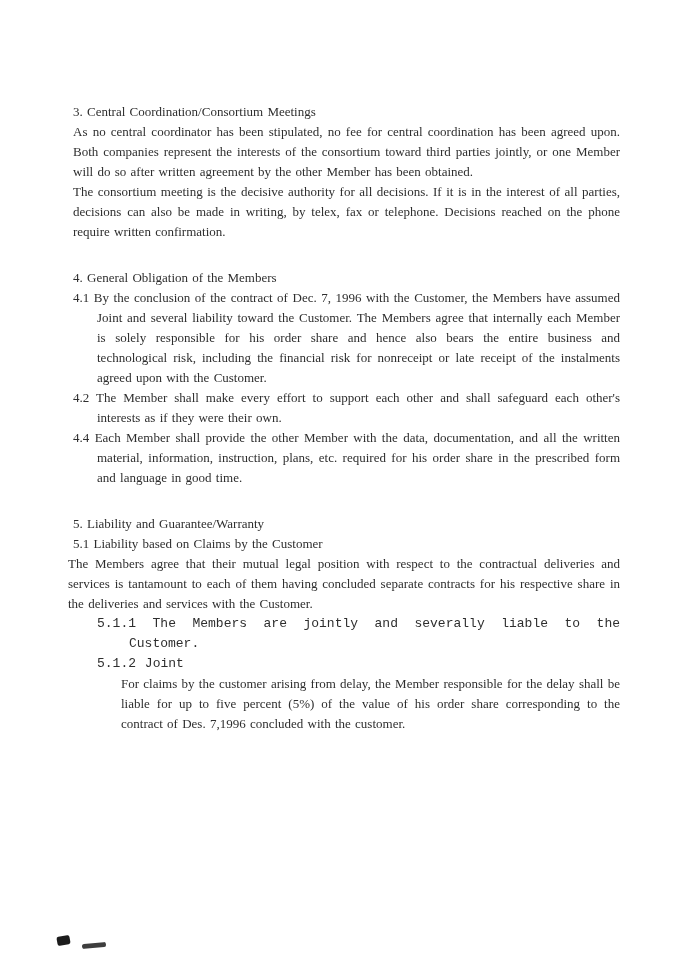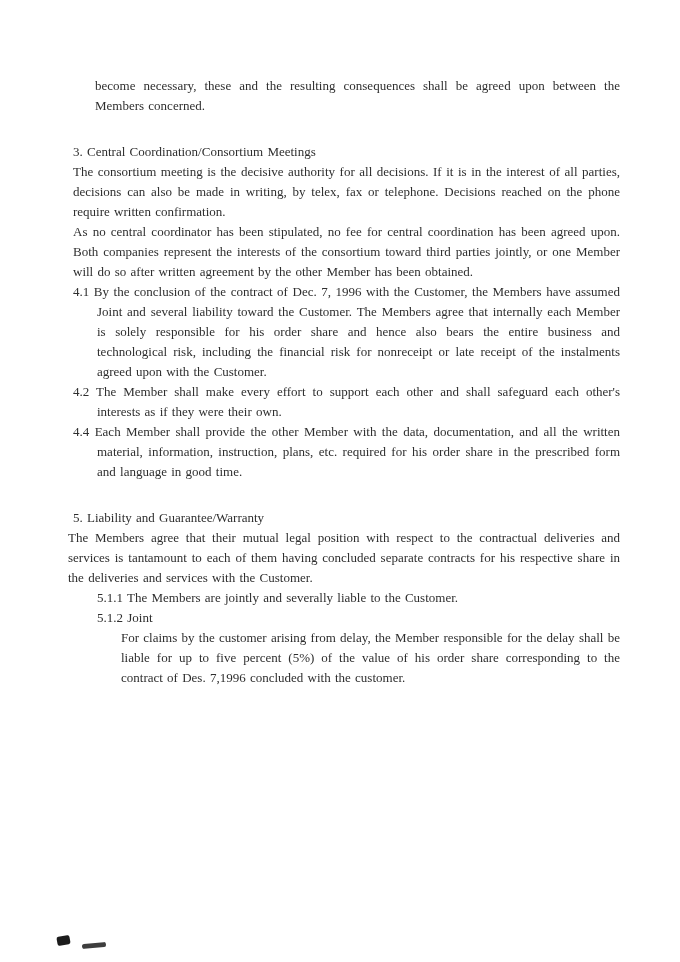--- a/index.html
+++ b/index.html
@@ -16,67 +16,72 @@
     line-height: 20px;
     color: #2e2e2e;
     word-spacing: 1px;
     overflow: hidden;
   }
   .block { margin: 0 60px 0 73px; text-align: justify; text-align-last: left; }
   .m-cont  { margin-left: 95px; }
   .m-sec   { }
   .m-sub   { padding-left: 24px; text-indent: -24px; }
   .m-para2 { margin-left: 68px; }
-  .m-sub2  { margin-left: 97px; padding-left: 32px; text-indent: -32px; }
+  .m-sub2  { margin-left: 97px; padding-left: 32px; text-indent: -32px; font-family: Liberation Mono, monospace; }
   .m-para3 { margin-left: 121px; font-family: Liberation Serif, serif; }
   .gap { margin-top: 26px; }
   .heading { font-weight: normal; font-size: 13px; }
   p, h3 { margin-top: 0; margin-bottom: 0; }
   .num { white-space: nowrap; }
   .scan-mark { position: absolute; background: #1c1c1c; border-radius: 2px; }
   .scan-mark-1 { left: 57px; top: 936px; width: 13px; height: 9px; transform: rotate(-10deg); }
   .scan-mark-2 { left: 82px; top: 943px; width: 24px; height: 5px; transform: rotate(-5deg); opacity: .85; }
 </style>
 </head>
 <body>
 
 <div class="page">
 
-  <p class="block m-cont">
-    <span>become necessary, these and the resulting consequences shall be agreed upon between the Members concerned.</span>
-  </p>
 
   <h3 class="block m-sec gap heading">
     <span class="num">3.</span>
     <span>Central Coordination/Consortium Meetings</span>
   </h3>
   <p class="block">
+    <span>As no central coordinator has been stipulated, no fee for central coordination has been agreed upon. Both companies represent the interests of the consortium toward third parties jointly, or one Member will do so after written agreement by the other Member has been obtained.</span>
+  </p>
+  <p class="block">
     <span>The consortium meeting is the decisive authority for all decisions. If it is in the interest of all parties, decisions can also be made in writing, by telex, fax or telephone. Decisions reached on the phone require written confirmation.</span>
   </p>
-  <p class="block">
-    <span>As no central coordinator has been stipulated, no fee for central coordination has been agreed upon. Both companies represent the interests of the consortium toward third parties jointly, or one Member will do so after written agreement by the other Member has been obtained.</span>
-  </p>
 
+  <h3 class="block m-sec gap heading">
+    <span class="num">4.</span>
+    <span>General Obligation of the Members</span>
+  </h3>
   <p class="block m-sub">
     <span class="num">4.1</span>
     <span>By the conclusion of the contract of Dec. 7, 1996 with the Customer, the Members have assumed Joint and several liability toward the Customer. The Members agree that internally each Member is solely responsible for his order share and hence also bears the entire business and technological risk, including the financial risk for nonreceipt or late receipt of the instalments agreed upon with the Customer.</span>
   </p>
   <p class="block m-sub">
     <span class="num">4.2</span>
     <span>The Member shall make every effort to support each other and shall safeguard each other's interests as if they were their own.</span>
   </p>
   <p class="block m-sub">
     <span class="num">4.4</span>
     <span>Each Member shall provide the other Member with the data, documentation, and all the written material, information, instruction, plans, etc. required for his order share in the prescribed form and language in good time.</span>
   </p>
 
   <h3 class="block m-sec gap heading">
     <span class="num">5.</span>
     <span>Liability and Guarantee/Warranty</span>
   </h3>
+  <p class="block m-sub">
+    <span class="num">5.1</span>
+    <span>Liability based on Claims by the Customer</span>
+  </p>
   <p class="block m-para2">
     <span>The Members agree that their mutual legal position with respect to the contractual deliveries and services is tantamount to each of them having concluded separate contracts for his respective share in the deliveries and services with the Customer.</span>
   </p>
   <p class="block m-sub2">
     <span class="num">5.1.1</span>
     <span>The Members are jointly and severally liable to the Customer.</span>
   </p>
   <p class="block m-sub2">
     <span class="num">5.1.2</span>
     <span>Joint</span>

